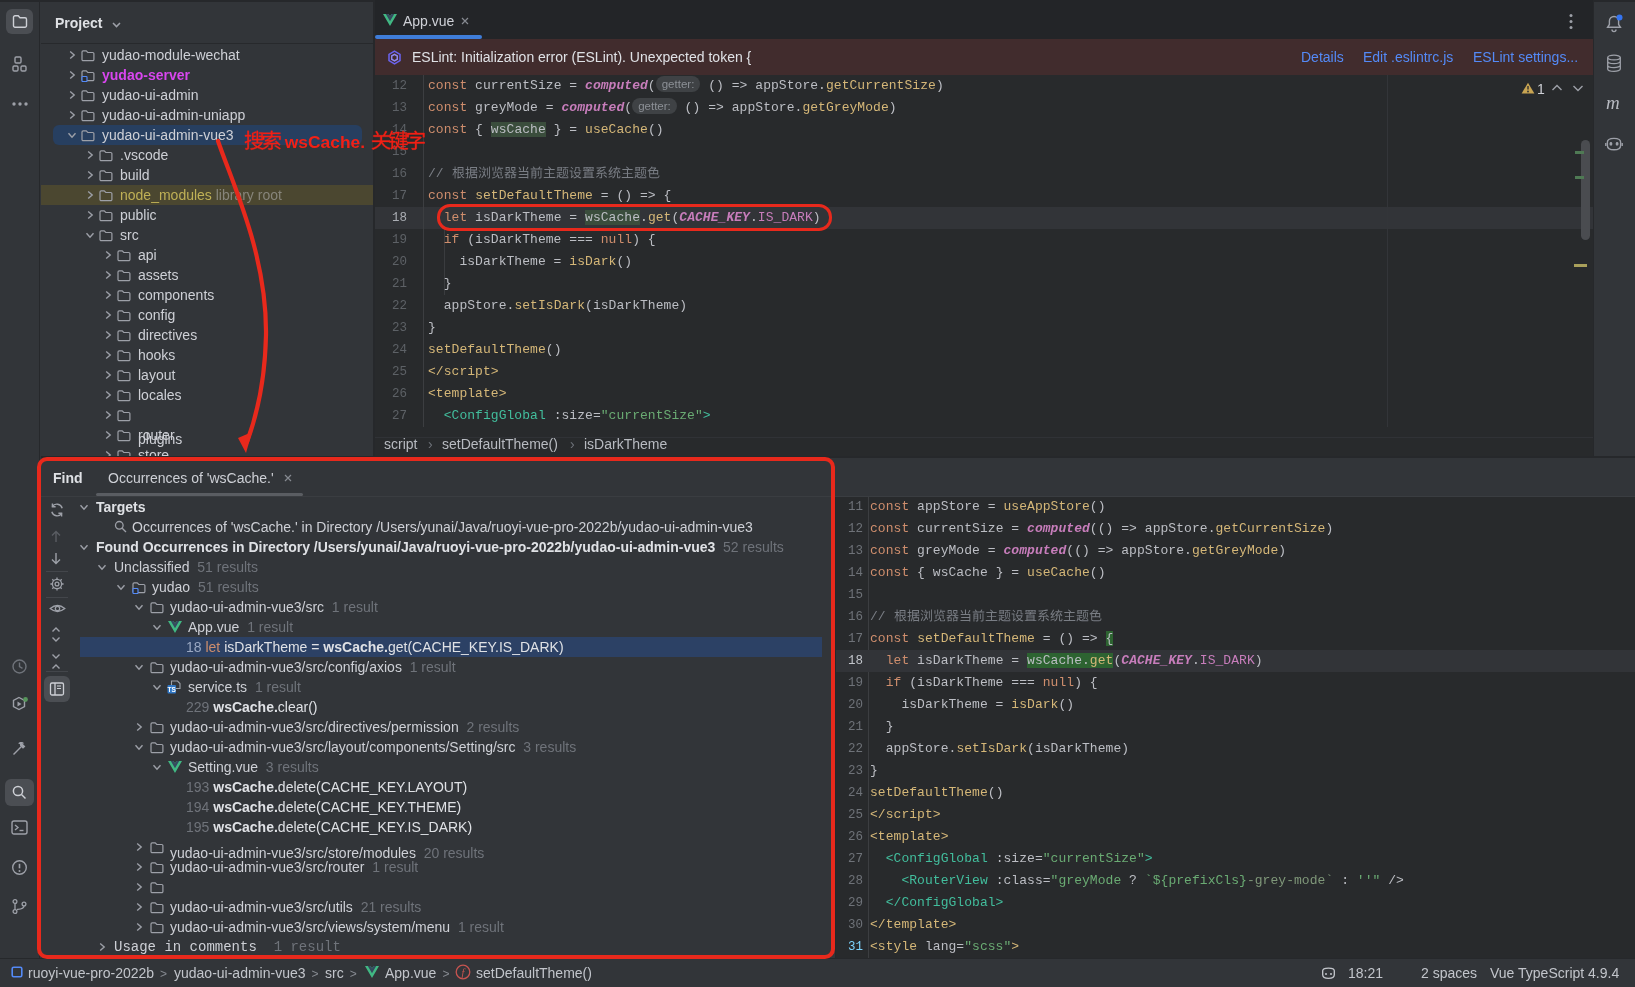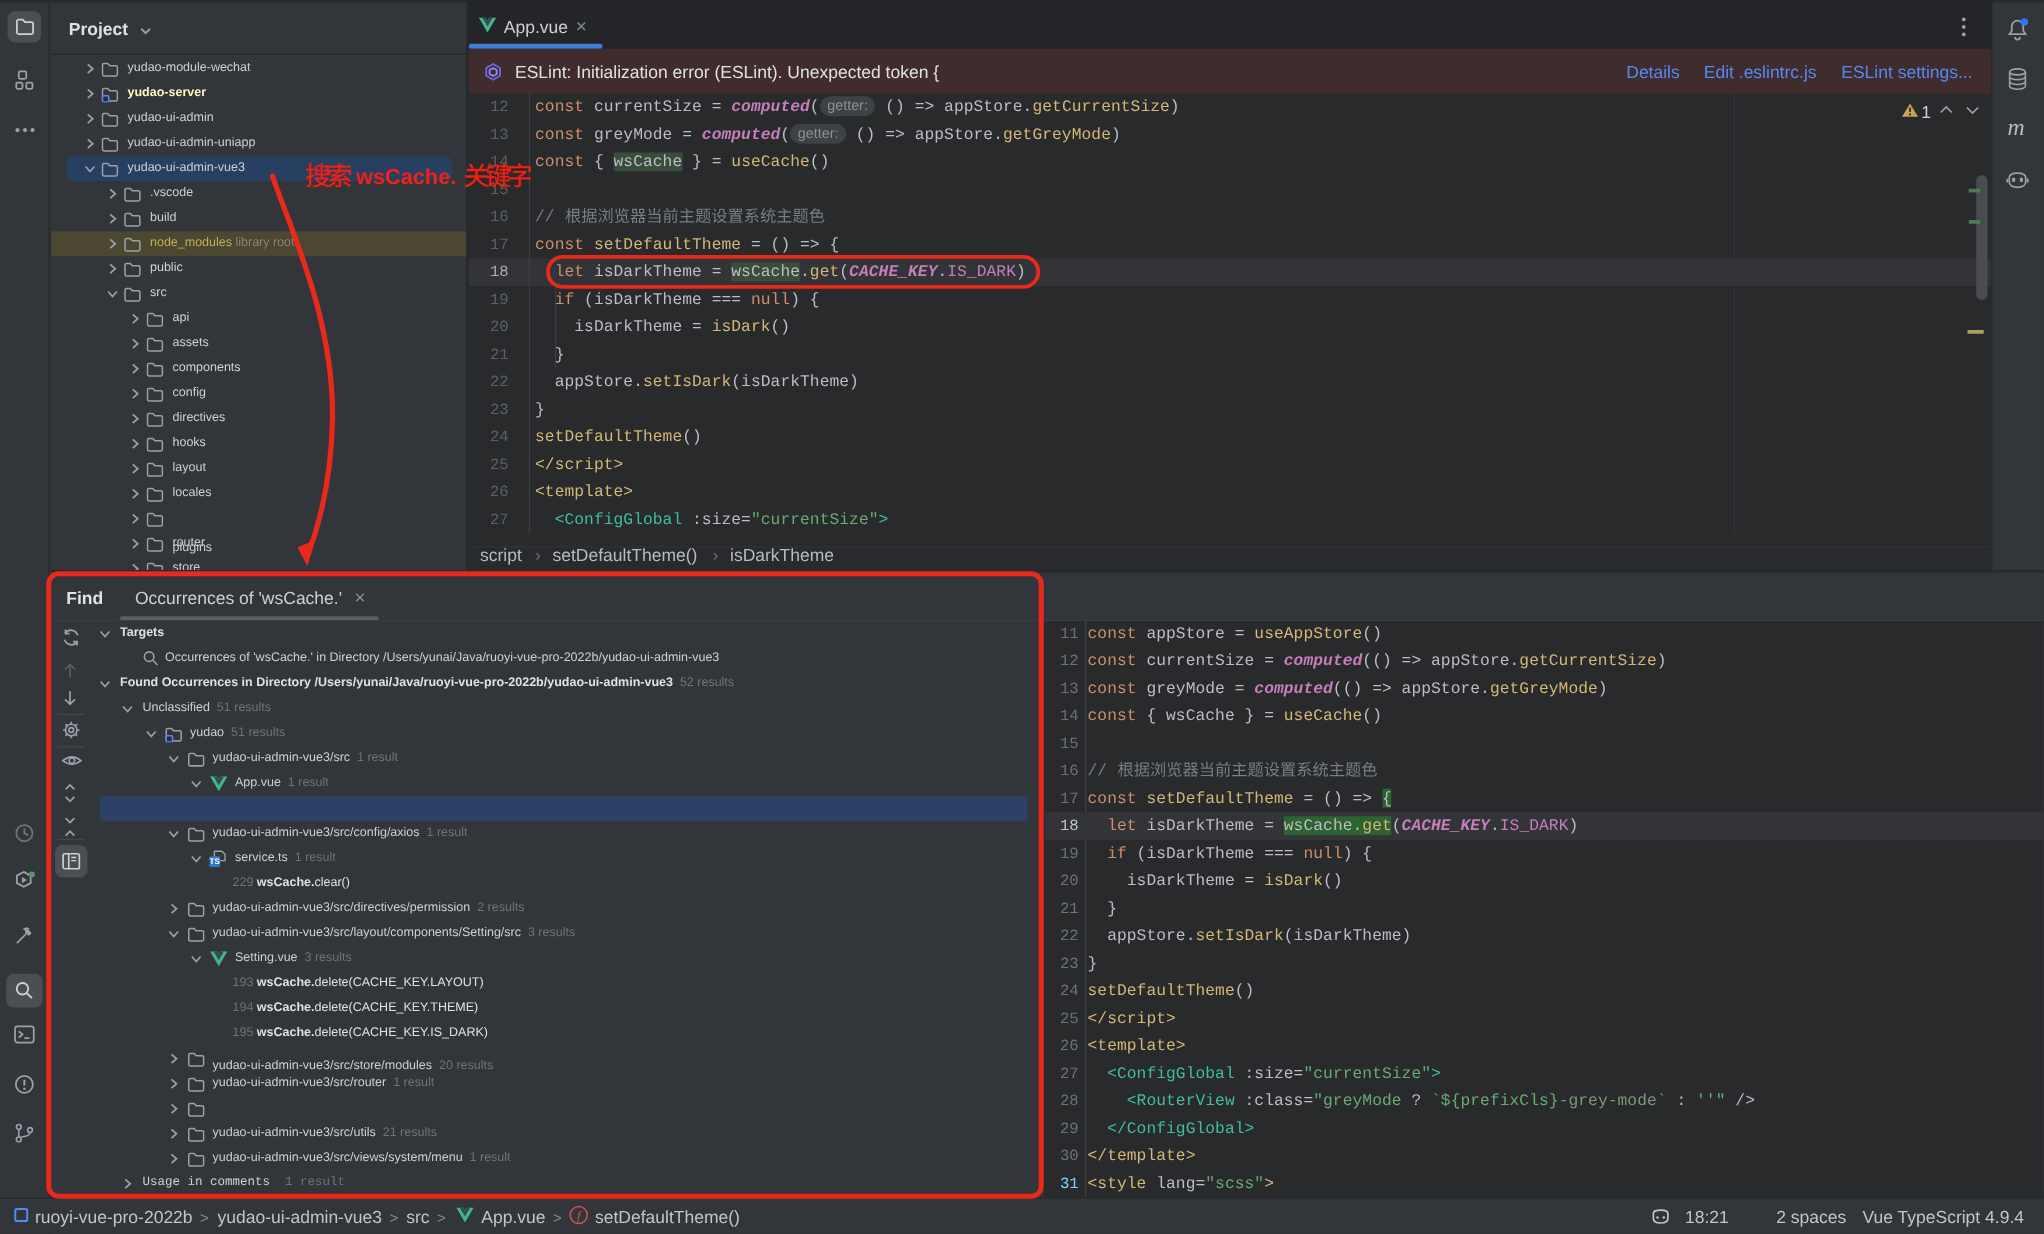--- a/index.html
+++ b/index.html
@@ -11,21 +11,21 @@
 .cm{color:#7a7e85;}
 .st{color:#6aab73;}
 .ct{color:#c77dbb;font-style:italic;}
 .ct2{color:#c77dbb;}
 .tag{color:#d5b778;}
 .cmp{color:#42be9d;}
 .num{font-family:"Liberation Mono",monospace;font-size:12.5px;color:#5d6166;line-height:22px;}
 .occ{background:#3a4d3c;}
 .occ2{background:#2d6331;}
 .pill{display:inline-block;background:#3f4245;color:#8c9096;font-size:11.5px;font-family:"Liberation Sans",sans-serif;border-radius:8px;padding:0 6px;line-height:16px;vertical-align:1px;letter-spacing:0;}
-.row{position:absolute;height:20px;line-height:20px;font-size:10px;color:#ced0d6;white-space:pre;text-align:center;}
+.row{position:absolute;height:20px;line-height:20px;font-size:14px;color:#ced0d6;white-space:pre;text-align:center;}
 .cnt{color:#6f737a;}
 svg{display:block;}
 .icon{position:absolute;}
 </style></head><body>
 <div id="root">
 <div class="abs" style="left:0;top:0;width:40px;height:987px;background:#323539;border-right:1px solid #26282b;"></div>
 <div class="abs" style="left:0;top:0;width:1635px;height:2px;background:#26282b;"></div>
 <div class="abs" style="left:6px;top:9px;width:27px;height:25px;background:#4b4e53;border-radius:6px;"></div>
 <svg class="icon" style="left:12px;top:14px" width="16" height="15" viewBox="0 0 16 15">
       <path d="M1.5 3.2 a1.5 1.5 0 0 1 1.5-1.5 h3.2 l1.8 2 h5 a1.5 1.5 0 0 1 1.5 1.5 v6.6 a1.5 1.5 0 0 1 -1.5 1.5 h-10 a1.5 1.5 0 0 1 -1.5 -1.5 z" fill="none" stroke="#ced0d6" stroke-width="1.4"></path>
@@ -103,21 +103,21 @@
       <path d="M1 3 a1.2 1.2 0 0 1 1.2 -1.2 h3 l1.6 1.7 h4.9 a1.2 1.2 0 0 1 1.2 1.2 v5.8 a1.2 1.2 0 0 1 -1.2 1.2 h-9.5 a1.2 1.2 0 0 1 -1.2 -1.2 z" fill="none" stroke="#9da0a8" stroke-width="1.2"></path>
     </svg>
 <div class="row" style="left:102px;top:45px;">yudao-module-wechat</div>
 <svg class="icon" style="left:66px;top:69px" width="12" height="12" viewBox="0 0 12 12">
       <path d="M4.2 2.5 L8.2 6 L4.2 9.5" fill="none" stroke="#9da0a8" stroke-width="1.4"></path>
     </svg>
 <svg class="icon" style="left:81px;top:69px" width="14" height="13" viewBox="0 0 14 13">
       <path d="M1 3 a1.2 1.2 0 0 1 1.2 -1.2 h3 l1.6 1.7 h4.9 a1.2 1.2 0 0 1 1.2 1.2 v5.8 a1.2 1.2 0 0 1 -1.2 1.2 h-9.5 a1.2 1.2 0 0 1 -1.2 -1.2 z" fill="none" stroke="#9da0a8" stroke-width="1.2"></path>
       <rect x="1" y="7.5" width="5" height="5" rx="0.8" fill="#2b2d30" stroke="#548af7" stroke-width="1.2"></rect>
     </svg>
-<div class="row" style="left:102px;top:65px;font-weight:bold;color:#fef9c3;">yudao-server</div>
+<div class="row" style="left:102px;top:65px;font-weight:bold;color:#d946ef;">yudao-server</div>
 <svg class="icon" style="left:66px;top:89px" width="12" height="12" viewBox="0 0 12 12">
       <path d="M4.2 2.5 L8.2 6 L4.2 9.5" fill="none" stroke="#9da0a8" stroke-width="1.4"></path>
     </svg>
 <svg class="icon" style="left:81px;top:89px" width="14" height="13" viewBox="0 0 14 13">
       <path d="M1 3 a1.2 1.2 0 0 1 1.2 -1.2 h3 l1.6 1.7 h4.9 a1.2 1.2 0 0 1 1.2 1.2 v5.8 a1.2 1.2 0 0 1 -1.2 1.2 h-9.5 a1.2 1.2 0 0 1 -1.2 -1.2 z" fill="none" stroke="#9da0a8" stroke-width="1.2"></path>
     </svg>
 <div class="row" style="left:102px;top:85px;">yudao-ui-admin</div>
 <svg class="icon" style="left:66px;top:109px" width="12" height="12" viewBox="0 0 12 12">
       <path d="M4.2 2.5 L8.2 6 L4.2 9.5" fill="none" stroke="#9da0a8" stroke-width="1.4"></path>
     </svg>
@@ -472,20 +472,21 @@
     </svg>
 <div class="row" style="left:170px;top:597px;">yudao-ui-admin-vue3/src  <span class="cnt">1 result</span></div>
 <svg class="icon" style="left:151px;top:621px" width="12" height="12" viewBox="0 0 12 12">
       <path d="M2.5 4.2 L6 8.2 L9.5 4.2" fill="none" stroke="#9da0a8" stroke-width="1.4"></path>
     </svg>
 <svg class="icon" style="left:168px;top:621px" width="14" height="12" viewBox="0 0 14 12">
       <path d="M0 0 L5.6 0 L7 2.4 L8.4 0 L14 0 L7 12 Z" fill="#41b883"></path>
       <path d="M2.8 0 L7 7.2 L11.2 0 L8.5 0 L7 2.6 L5.5 0 Z" fill="#35495e"></path>
     </svg>
 <div class="row" style="left:188px;top:617px;">App.vue  <span class="cnt">1 result</span></div>
+<div class="row" style="left:186px;top:637px;"><span style="color:#9aa8c2;">18 </span><span class="kw">let</span> <span style="color:#dfe1e5;">isDarkTheme = <b>wsCache.</b>get(CACHE_KEY.IS_DARK)</span></div>
 <svg class="icon" style="left:133px;top:661px" width="12" height="12" viewBox="0 0 12 12">
       <path d="M2.5 4.2 L6 8.2 L9.5 4.2" fill="none" stroke="#9da0a8" stroke-width="1.4"></path>
     </svg>
 <svg class="icon" style="left:150px;top:661px" width="14" height="13" viewBox="0 0 14 13">
       <path d="M1 3 a1.2 1.2 0 0 1 1.2 -1.2 h3 l1.6 1.7 h4.9 a1.2 1.2 0 0 1 1.2 1.2 v5.8 a1.2 1.2 0 0 1 -1.2 1.2 h-9.5 a1.2 1.2 0 0 1 -1.2 -1.2 z" fill="none" stroke="#9da0a8" stroke-width="1.2"></path>
     </svg>
 <div class="row" style="left:170px;top:657px;">yudao-ui-admin-vue3/src/config/axios  <span class="cnt">1 result</span></div>
 <svg class="icon" style="left:151px;top:681px" width="12" height="12" viewBox="0 0 12 12">
       <path d="M2.5 4.2 L6 8.2 L9.5 4.2" fill="none" stroke="#9da0a8" stroke-width="1.4"></path>
     </svg>

